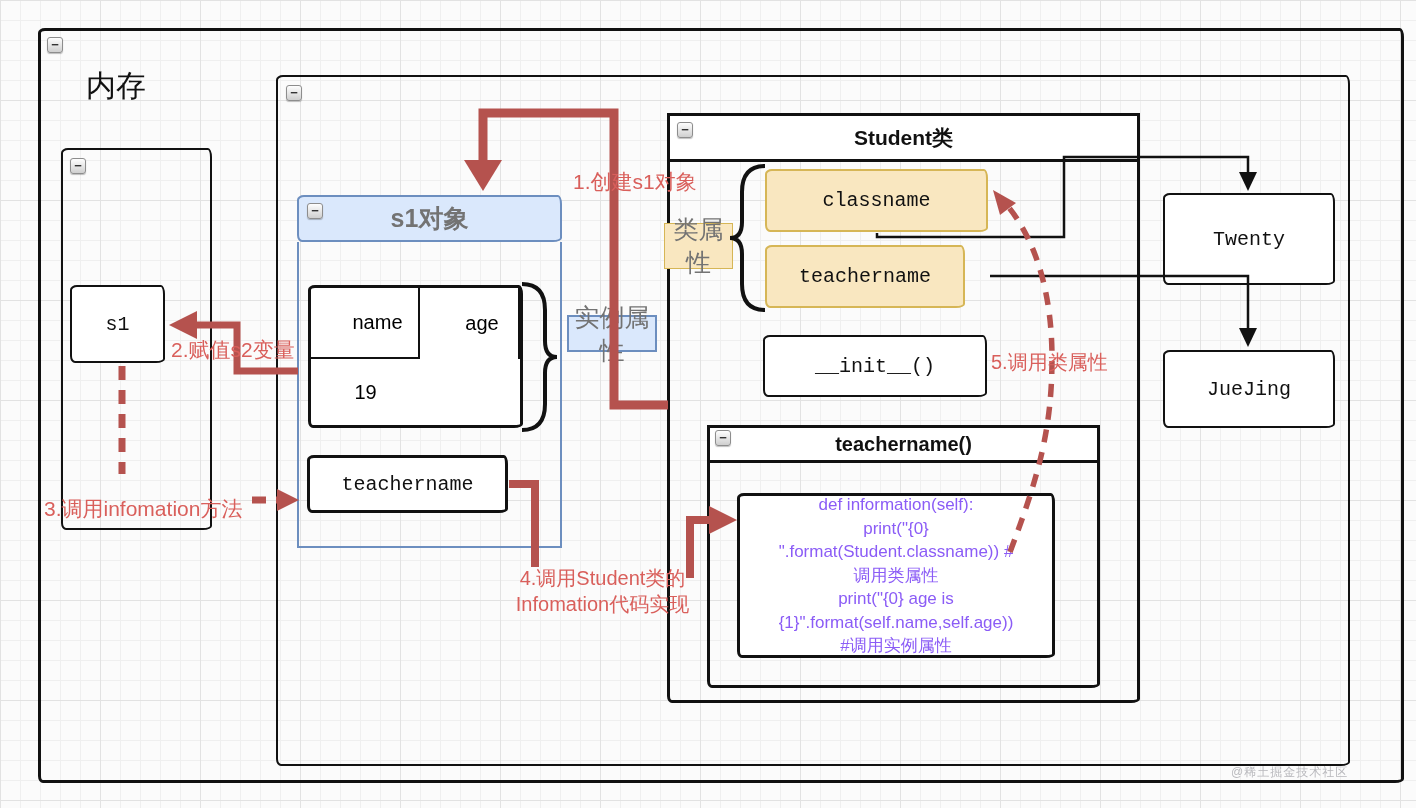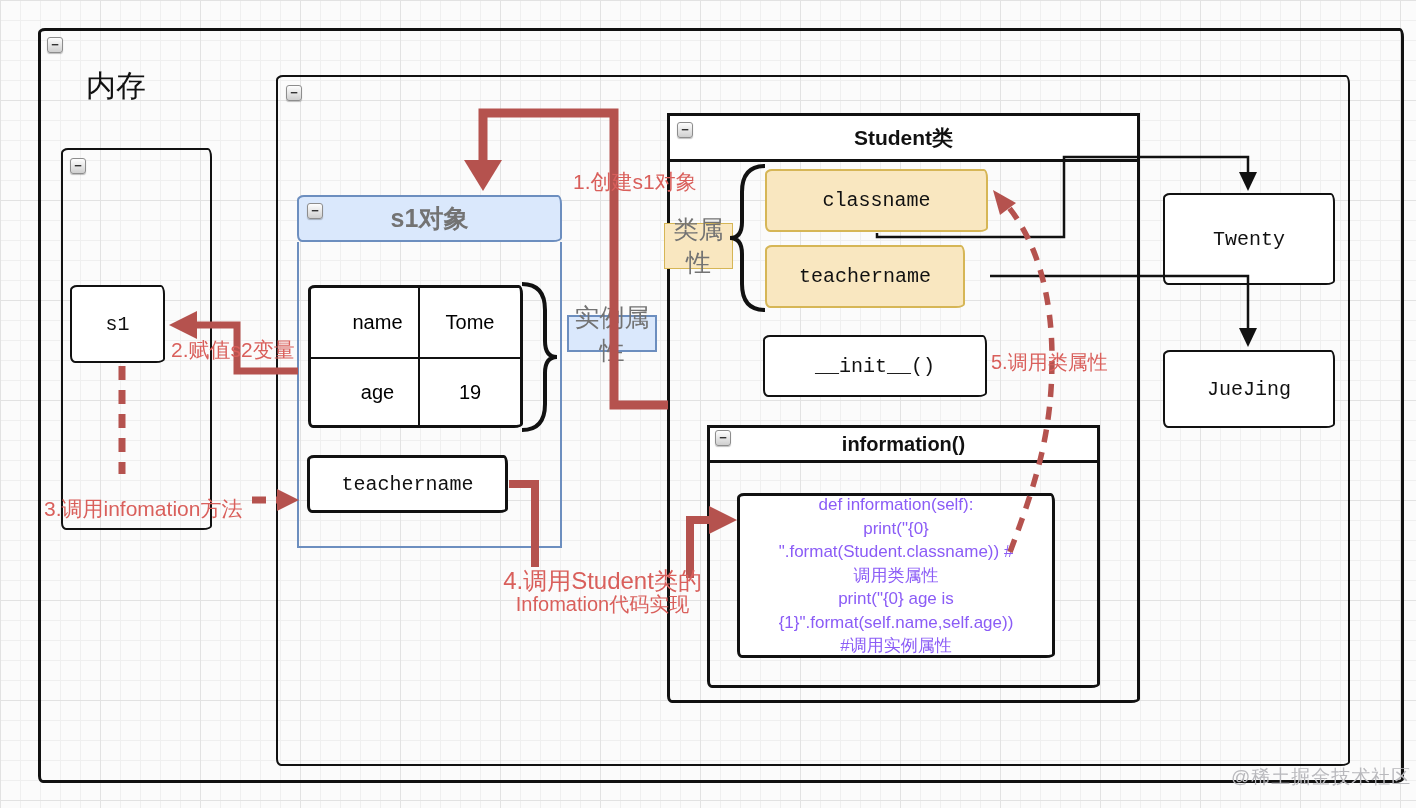--- a/index.html
+++ b/index.html
@@ -36,21 +36,21 @@
     box-shadow:0 1px 1px rgba(0,0,0,.25);cursor:pointer;
   }
   .tbl{display:grid;grid-template-columns:109px 1fr;grid-template-rows:71px 1fr;
        border:3px solid #111;background:#fff;}
   .tbl>div{display:flex;align-items:center;justify-content:center;font-size:20px;}
   .tbl>.bl{border-right:2.5px solid #111;padding-left:26px;}
   .tbl>.tp{border-bottom:2.5px solid #111;}
   .codebox{border:3px solid #111;background:#fff;display:flex;flex-direction:column;
            justify-content:center;align-items:center;}
   .codebox div{font-size:17px;line-height:23.5px;color:#8b5cf6;white-space:nowrap;}
-  .wm{color:#b9b9bd;font-size:19px;letter-spacing:1px;}
+  .wm{color:#b9b9bd;font-size:12px;letter-spacing:1px;}
   svg.overlay{position:absolute;left:0;top:0;pointer-events:none;}
 </style>
 </head>
 <body>
 
 <div class="canvas">
 
   <div class="abs container sketch" style="left:38px;top:28px;width:1366px;height:755px;"></div>
   <div class="collapse" style="left:47px;top:37px;">−</div>
   <div class="abs" style="left:86px;top:66px;font-size:30px;color:#111;">内存</div>
@@ -66,21 +66,20 @@
   </div>
 
   <div class="abs bluehdr sketch ctr t19 bold" style="left:297px;top:195px;width:265px;height:47px;">
     <span>s1对象</span>
   </div>
   <div class="collapse" style="left:307px;top:203px;">−</div>
   <div class="abs bluebody" style="left:297px;top:242px;width:265px;height:306px;"></div>
 
   <div class="abs tbl sketch" style="left:308px;top:285px;width:215px;height:143px;">
     <div class="bl tp">name</div>
-    <div class="tp">Tome</div>
     <div class="bl">age</div>
     <div>19</div>
   </div>
 
   <div class="abs bluelabel ctr t19" style="left:567px;top:315px;width:90px;height:37px;">
     <span>实例属性</span>
   </div>
 
   <div class="abs thickbox sketch ctr t20" style="left:307px;top:455px;width:201px;height:58px;">
     <span>teachername</span>
@@ -103,21 +102,21 @@
     <span>类属性</span>
   </div>
 
   <div class="abs thinbox sketch ctr t20" style="left:763px;top:335px;width:224px;height:62px;">
     <span>__init__()</span>
   </div>
 
   <div class="abs container sketch" style="left:707px;top:425px;width:393px;height:263px;border-width:3.5px;"></div>
   <div class="abs ctr bold" style="left:707px;top:425px;width:393px;height:38px;background:#fff;
        border:3.5px solid #111;font-size:20px;color:#111;">
-    <span>information()</span>
+    <span>teachername()</span>
   </div>
   <div class="collapse" style="left:715px;top:430px;">−</div>
 
   <div class="abs codebox sketch" style="left:737px;top:493px;width:318px;height:165px;">
     <div>def information(self):</div>
     <div>print("{0}</div>
     <div>".format(Student.classname))  #</div>
     <div>调用类属性</div>
     <div>print("{0} age is</div>
     <div>{1}".format(self.name,self.age))</div>
@@ -157,18 +156,18 @@
     <path d="M690,578 L690,520 L712,520" fill="none" stroke="#b5524e" stroke-width="8"></path>
     <polygon points="737,520 709,506 709,534" fill="#b5524e"></polygon>
 
     <path d="M1010,552 C1038,478 1052,430 1052,358 C1052,298 1038,242 1006,204" fill="none" stroke="#b5524e" stroke-width="5.5" stroke-dasharray="13 10"></path>
     <polygon points="993,190 1016,203 1000,215" fill="#b5524e"></polygon>
   </svg>
 
   <div class="abs redlbl" style="left:549px;top:168px;margin-left:24px;">1.创建s1对象</div>
   <div class="abs redlbl" style="left:171px;top:336px;">2.赋值s2变量</div>
   <div class="abs redlbl" style="left:44px;top:487px;margin-top:8px;">3.调用infomation方法</div>
-  <div class="abs redlbl" style="left:490px;top:565px;width:225px;text-align:center;font-size:24px;">4.调用Student类的</div>
+  <div class="abs redlbl" style="left:490px;top:565px;width:225px;text-align:center;font-size:20px;">4.调用Student类的</div>
   <div class="abs redlbl" style="left:490px;top:591px;width:225px;text-align:center;font-size:20px;">Infomation代码实现</div>
   <div class="abs redlbl" style="left:991px;top:349px;font-size:20px;">5.调用类属性</div>
 
   <div class="abs wm" style="left:1231px;top:764px;">@稀土掘金技术社区</div>
 </div>
 
 </body></html>

